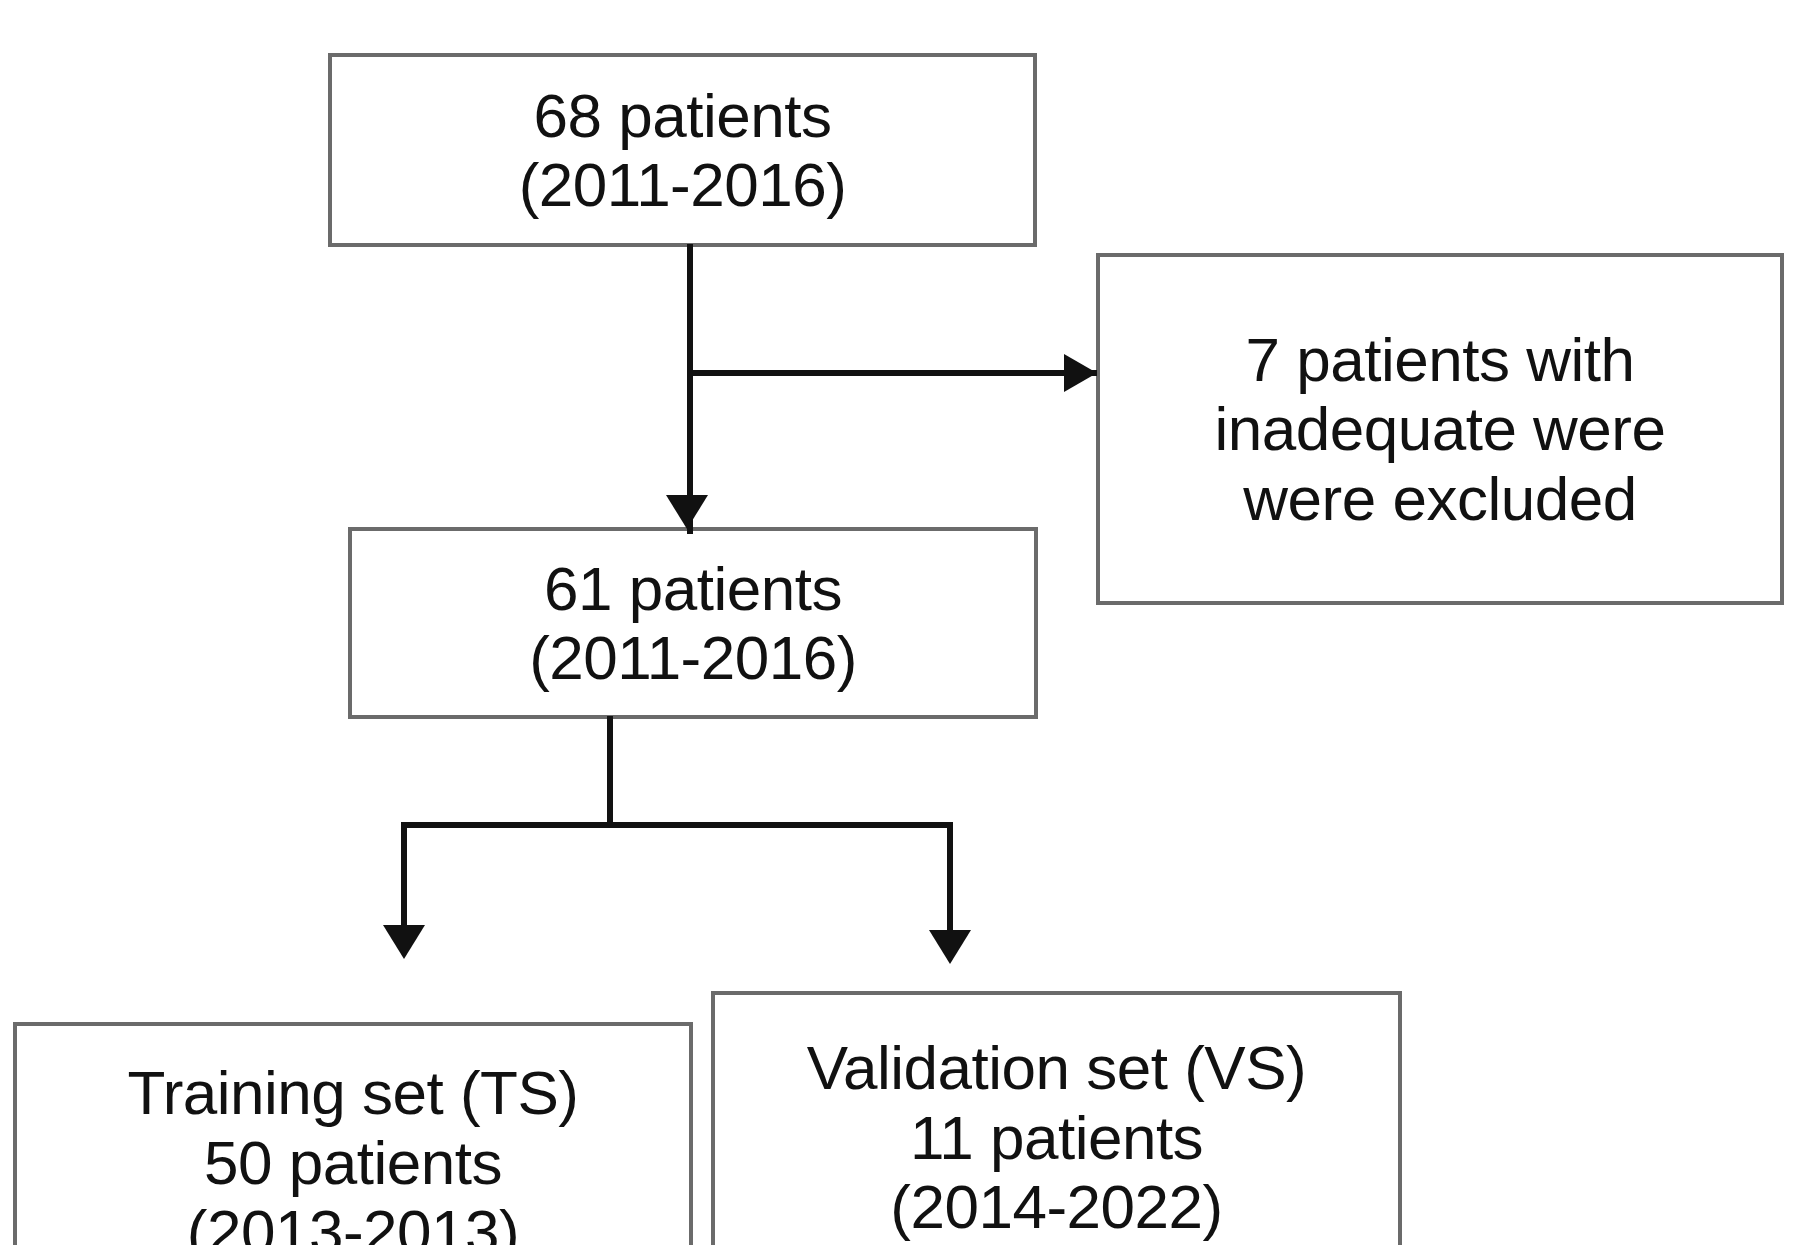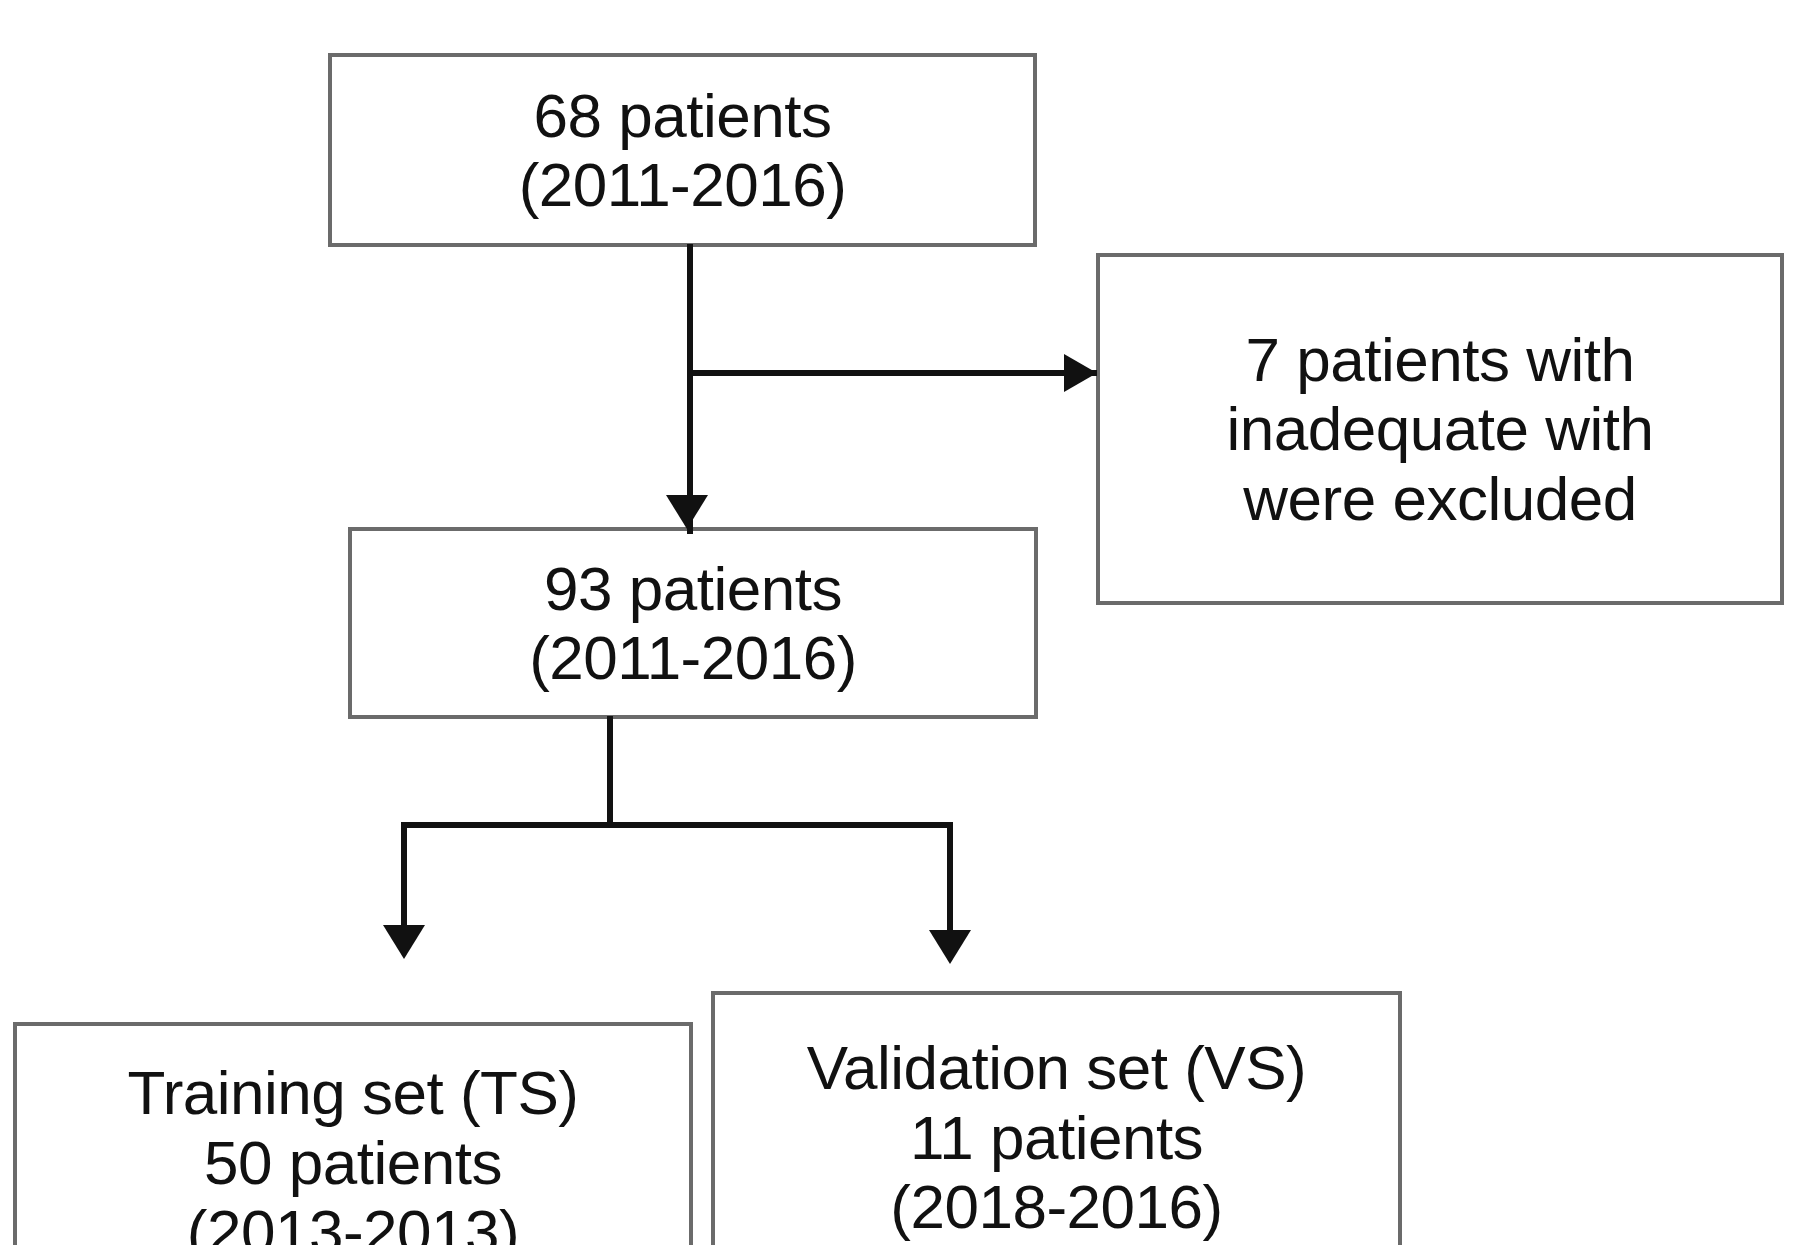--- a/index.html
+++ b/index.html
@@ -84,39 +84,39 @@
 
 <div id="canvas">
 
   <div class="node" id="node-cohort-initial">
     <span class="line">68 patients</span>
     <span class="line">(2011-2016)</span>
   </div>
 
   <div class="node" id="node-excluded">
     <span class="line">7 patients with</span>
-    <span class="line">inadequate with</span>
+    <span class="line">inadequate were</span>
     <span class="line">were excluded</span>
   </div>
 
   <div class="node" id="node-cohort-included">
-    <span class="line">93 patients</span>
+    <span class="line">61 patients</span>
     <span class="line">(2011-2016)</span>
   </div>
 
   <div class="node" id="node-training-set">
     <span class="line">Training set (TS)</span>
     <span class="line">50 patients</span>
     <span class="line">(2013-2013)</span>
   </div>
 
   <div class="node" id="node-validation-set">
     <span class="line">Validation set (VS)</span>
     <span class="line">11 patients</span>
-    <span class="line">(2018-2016)</span>
+    <span class="line">(2014-2022)</span>
   </div>
 
   <div class="conn v" id="conn-trunk-top"></div>
 
   <div class="conn h" id="conn-exclude-branch"></div>
 
   <div class="arrowhead arrow-right" id="arrow-to-excluded"></div>
 
   <div class="arrowhead arrow-down" id="arrow-to-included"></div>
 

